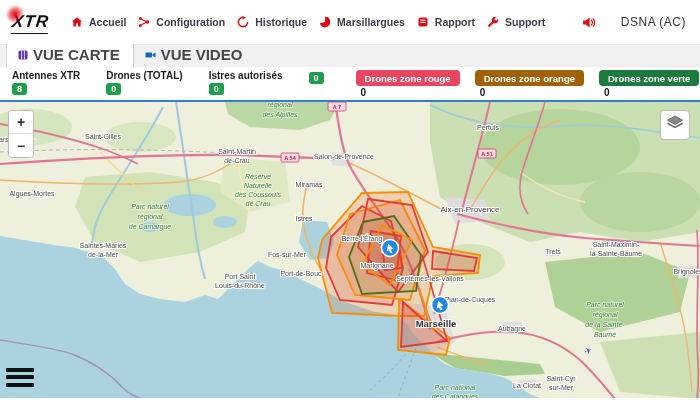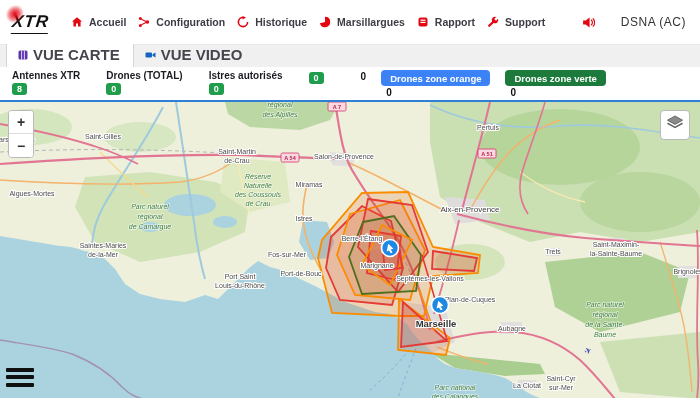--- a/index.html
+++ b/index.html
@@ -168,24 +168,25 @@
       <div class="stat">
         <span class="stat-label">Istres autorisés</span>
         <span class="stat-badge">0</span>
       </div>
       <div class="stat">
         <span class="stat-badge">0</span>
       </div>
     </div>
   <div style="display:flex; gap:15px; margin-left:32px;" id="zone-buttons">
       <div class="zone-wrap">
+        <div class="zone-pill" style="background: rgb(232, 70, 95);">Drones zone rouge</div>
         <div class="zone-count">0</div>
       </div>
       <div class="zone-wrap">
-        <div class="zone-pill" style="background: #3b82f6;">Drones zone orange</div>
+        <div class="zone-pill" style="background: #a16207;">Drones zone orange</div>
         <div class="zone-count">0</div>
       </div>
       <div class="zone-wrap">
         <div class="zone-pill" style="background: rgb(29, 122, 61);">Drones zone verte</div>
         <div class="zone-count">0</div>
       </div>
     </div>
 
 </div>
 

